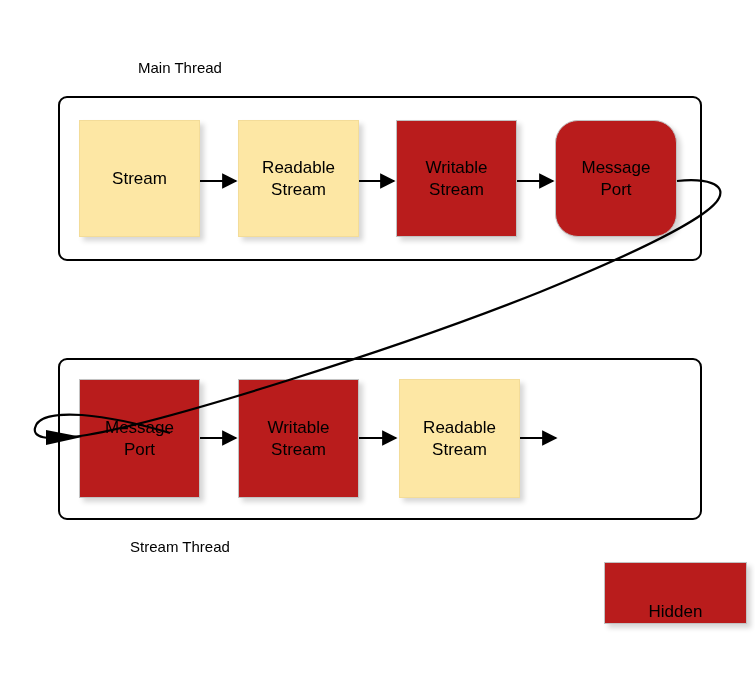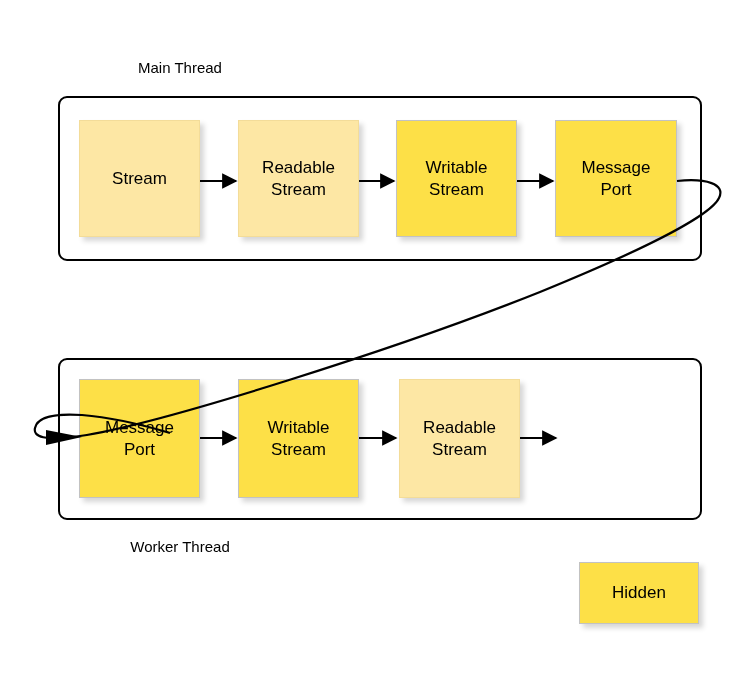--- a/index.html
+++ b/index.html
@@ -37,21 +37,21 @@
     display: flex;
     align-items: center;
     justify-content: center;
     text-align: center;
     font-size: 17px;
     color: #000000;
     line-height: 22px;
     box-shadow: 4px 4px 5px rgba(0,0,0,0.16);
   }
   .node.yellow { background: #fde7a4; border-color: #f3dc99; }
-  .node.gray   { background: #fde047; border-color: #c2c2c2; }
+  .node.gray   { background: #b91c1c; border-color: #c2c2c2; }
   .node .label { pointer-events: none; white-space: pre-line; }
   svg.overlay {
     position: absolute;
     left: 0; top: 0;
     width: 755px;
     height: 675px;
     overflow: visible;
     pointer-events: none;
   }
 </style>
@@ -71,21 +71,21 @@
   <div class="node yellow" style="left:238px; top:120px; width:121px; height:117px;">
     <span class="label">Readable
 Stream</span>
   </div>
 
   <div class="node gray" style="left:396px; top:120px; width:121px; height:117px;">
     <span class="label">Writable
 Stream</span>
   </div>
 
-  <div class="node gray" style="left:555px; top:120px; width:122px; height:117px;">
+  <div class="node gray" style="left:555px; top:120px; width:122px; height:117px;border-radius:23px;">
     <span class="label">Message
 Port</span>
   </div>
 
   <div class="thread-box" style="left:58px; top:358px; width:644px; height:162px;"></div>
 
   <div class="node gray" style="left:79px; top:379px; width:121px; height:119px;">
     <span class="label">Message
 Port</span>
   </div>
@@ -94,23 +94,23 @@
     <span class="label">Writable
 Stream</span>
   </div>
 
   <div class="node yellow" style="left:399px; top:379px; width:121px; height:119px;">
     <span class="label">Readable
 Stream</span>
   </div>
 
 
-  <div class="thread-label" style="left:124px; top:538px; width:112px;">Worker Thread</div>
+  <div class="thread-label" style="left:124px; top:538px; width:112px;">Stream Thread</div>
 
-  <div class="node gray" style="left:579px; top:562px; width:120px; height:62px;">
+  <div class="node gray" style="left:604px; top:562px; width:143px; height:62px;align-items:flex-end;">
     <span class="label">Hidden</span>
   </div>
 
   <svg class="overlay" viewBox="0 0 755 675">
     <defs>
       <marker id="arrowhead" viewBox="0 0 10 10" refX="9" refY="5" markerWidth="7" markerHeight="7" orient="auto-start-reverse">
         <path d="M 0 0 L 10 5 L 0 10 z" fill="#000000"></path>
       </marker>
     </defs>
 

